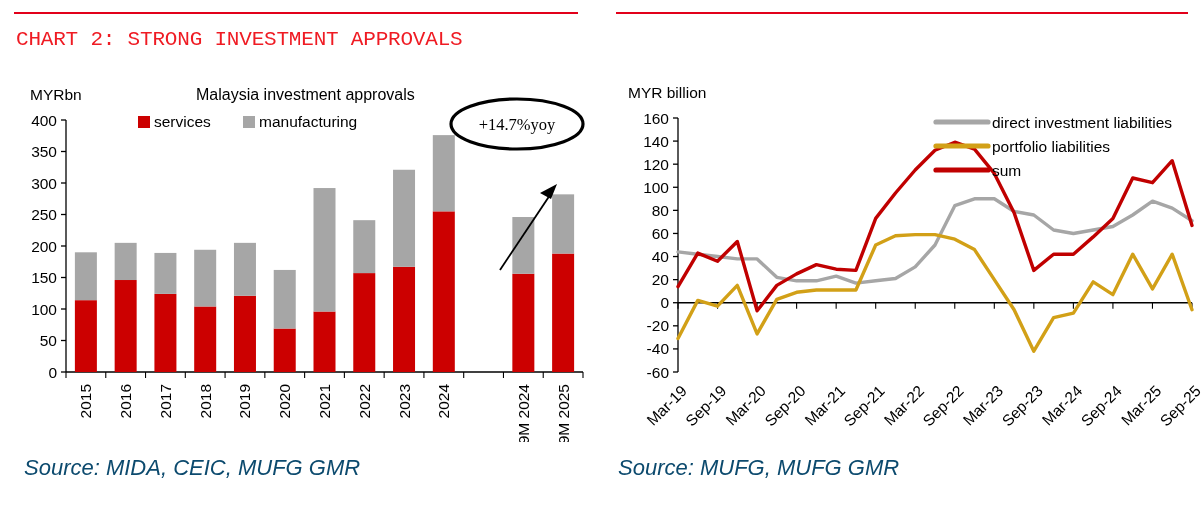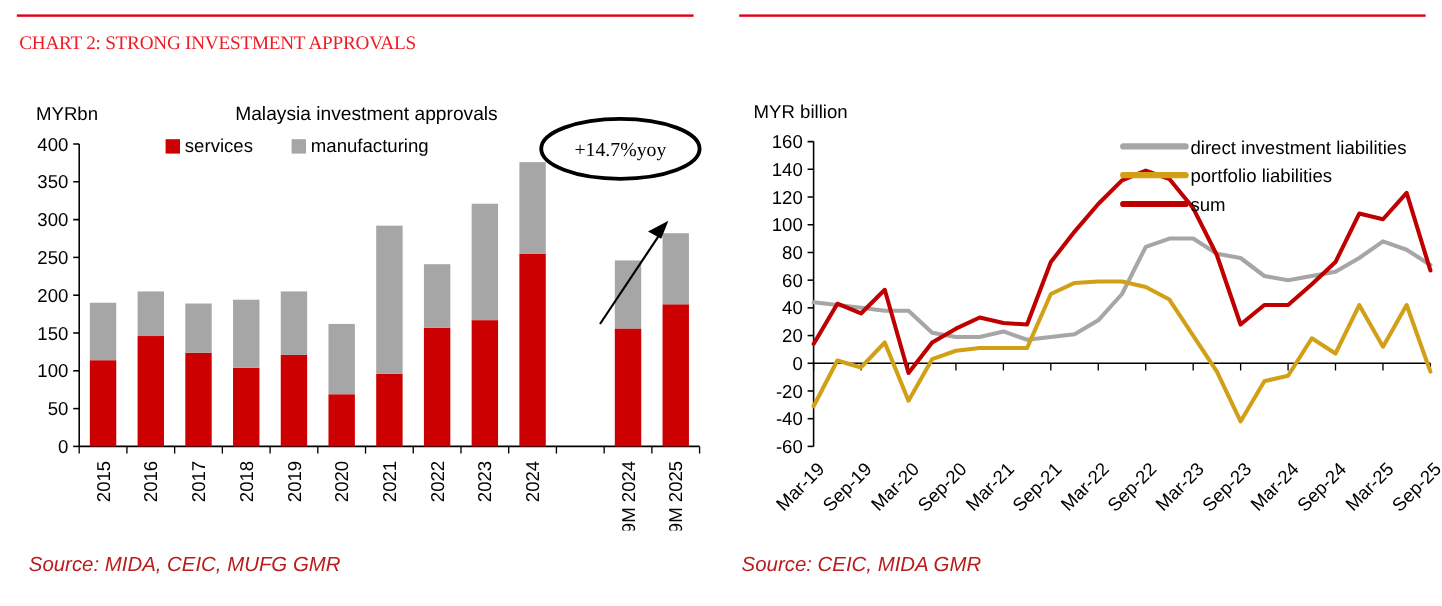--- a/index.html
+++ b/index.html
@@ -4,26 +4,26 @@
 <style>
   html,body{margin:0;padding:0;background:#ffffff;}
   body{width:1202px;height:505px;font-family:"Liberation Sans",sans-serif;color:#000;}
   .page{position:relative;width:1202px;height:505px;overflow:hidden;}
   .panel{position:absolute;top:0;height:505px;}
   .panel-left{left:0;width:596px;}
   .panel-right{left:606px;width:596px;}
   .rule{position:absolute;top:12px;height:0;border-top:2.5px solid #e2001a;}
   .panel-left .rule{left:14px;right:18px;}
   .panel-right .rule{left:10px;right:14px;}
-  .chart-title{position:absolute;top:28px;font-size:16px;letter-spacing:-0.2px;
-    color:#ef1b23;font-family:Liberation Serif, serif;white-space:nowrap;}
+  .chart-title{position:absolute;top:28px;font-size:21px;letter-spacing:-0.2px;
+    color:#ef1b23;font-family:Liberation Mono, monospace;white-space:nowrap;}
   .panel-left .chart-title{left:16px;}
   .panel-right .chart-title{left:12px;}
   .plot{position:absolute;left:0;top:72px;width:596px;height:370px;}
-  .source{position:absolute;bottom:24px;font-style:italic;font-size:17px;color:#b91c1c;
+  .source{position:absolute;bottom:24px;font-style:italic;font-size:22px;color:#0c4a6e;
     font-family:"Liberation Sans",sans-serif;white-space:nowrap;}
   .panel-left .source{left:24px;}
   .panel-right .source{left:12px;}
   svg{display:block;}
   text{font-family:"Liberation Sans",sans-serif;fill:#000;}
   .ax-num{font-size:15.5px;}
   .ax-cat{font-size:15.5px;}
   .unit{font-size:15.5px;}
   .plot-title{font-size:16px;}
   .legend-txt{font-size:15.5px;}
@@ -217,16 +217,16 @@
           <g>
             <line x1="330" y1="50" x2="382" y2="50" stroke="#a6a6a6" stroke-width="5.2" stroke-linecap="round"></line>
             <text x="386" y="56" class="legend-txt">direct investment liabilities</text>
             <line x1="330" y1="74" x2="382" y2="74" stroke="#d2a017" stroke-width="5.2" stroke-linecap="round"></line>
             <text x="386" y="80" class="legend-txt">portfolio liabilities</text>
             <line x1="330" y1="98" x2="382" y2="98" stroke="#c00000" stroke-width="5.2" stroke-linecap="round"></line>
             <text x="386" y="104" class="legend-txt">sum</text>
           </g>
         </svg>
     </div>
-    <div class="source">Source: CEIC, MIDA GMR</div>
+    <div class="source">Source: MUFG, MUFG GMR</div>
   </div>
 
 </div>
 
 </body></html>

